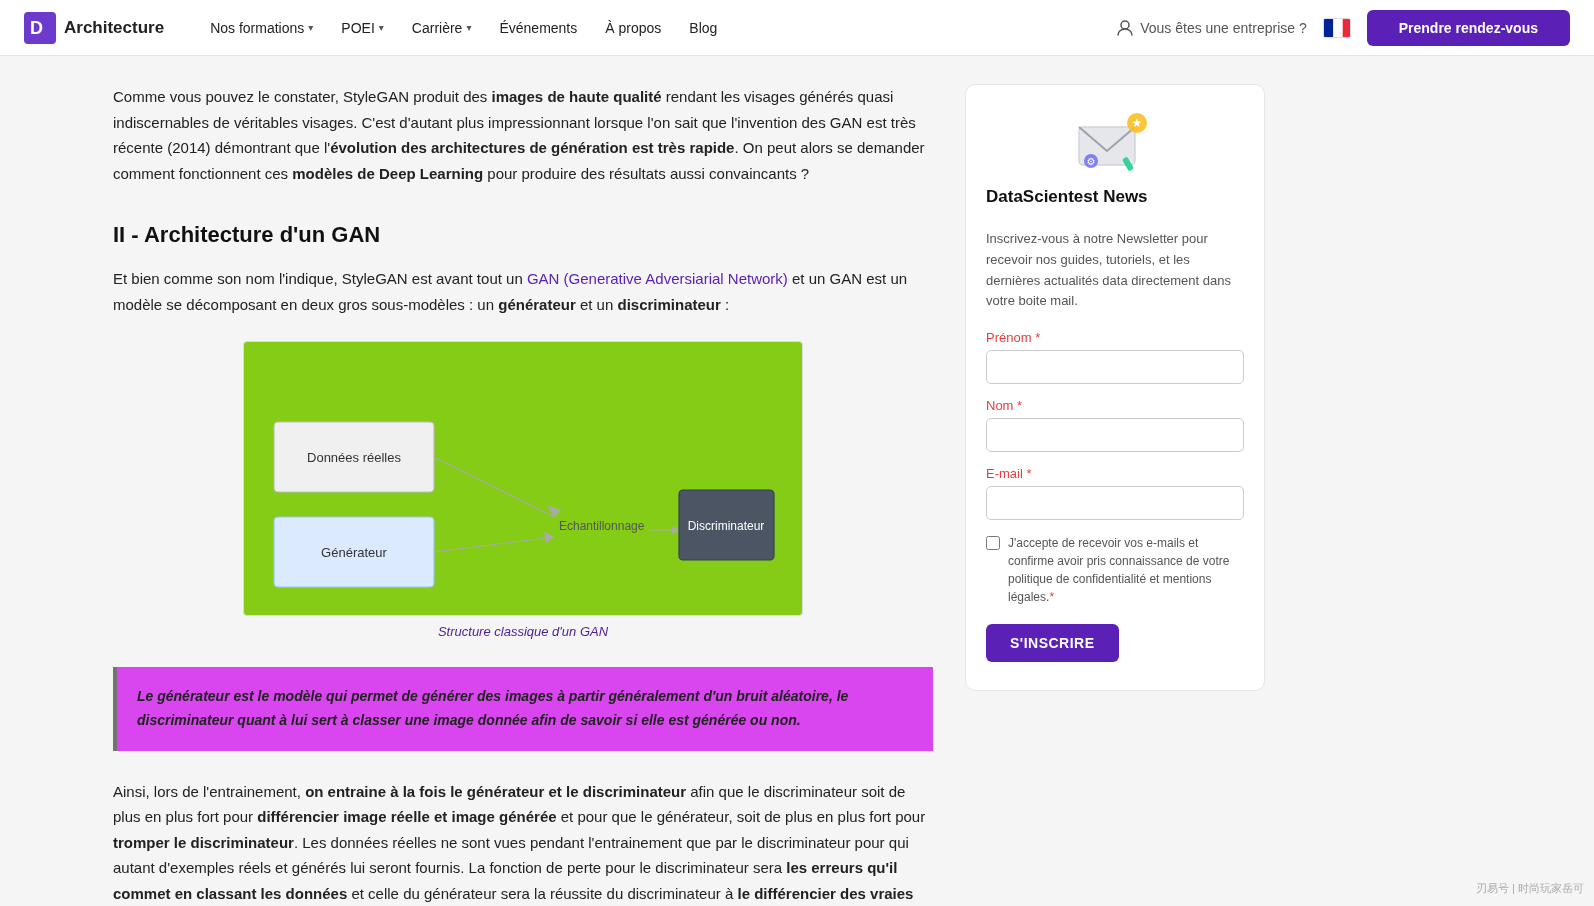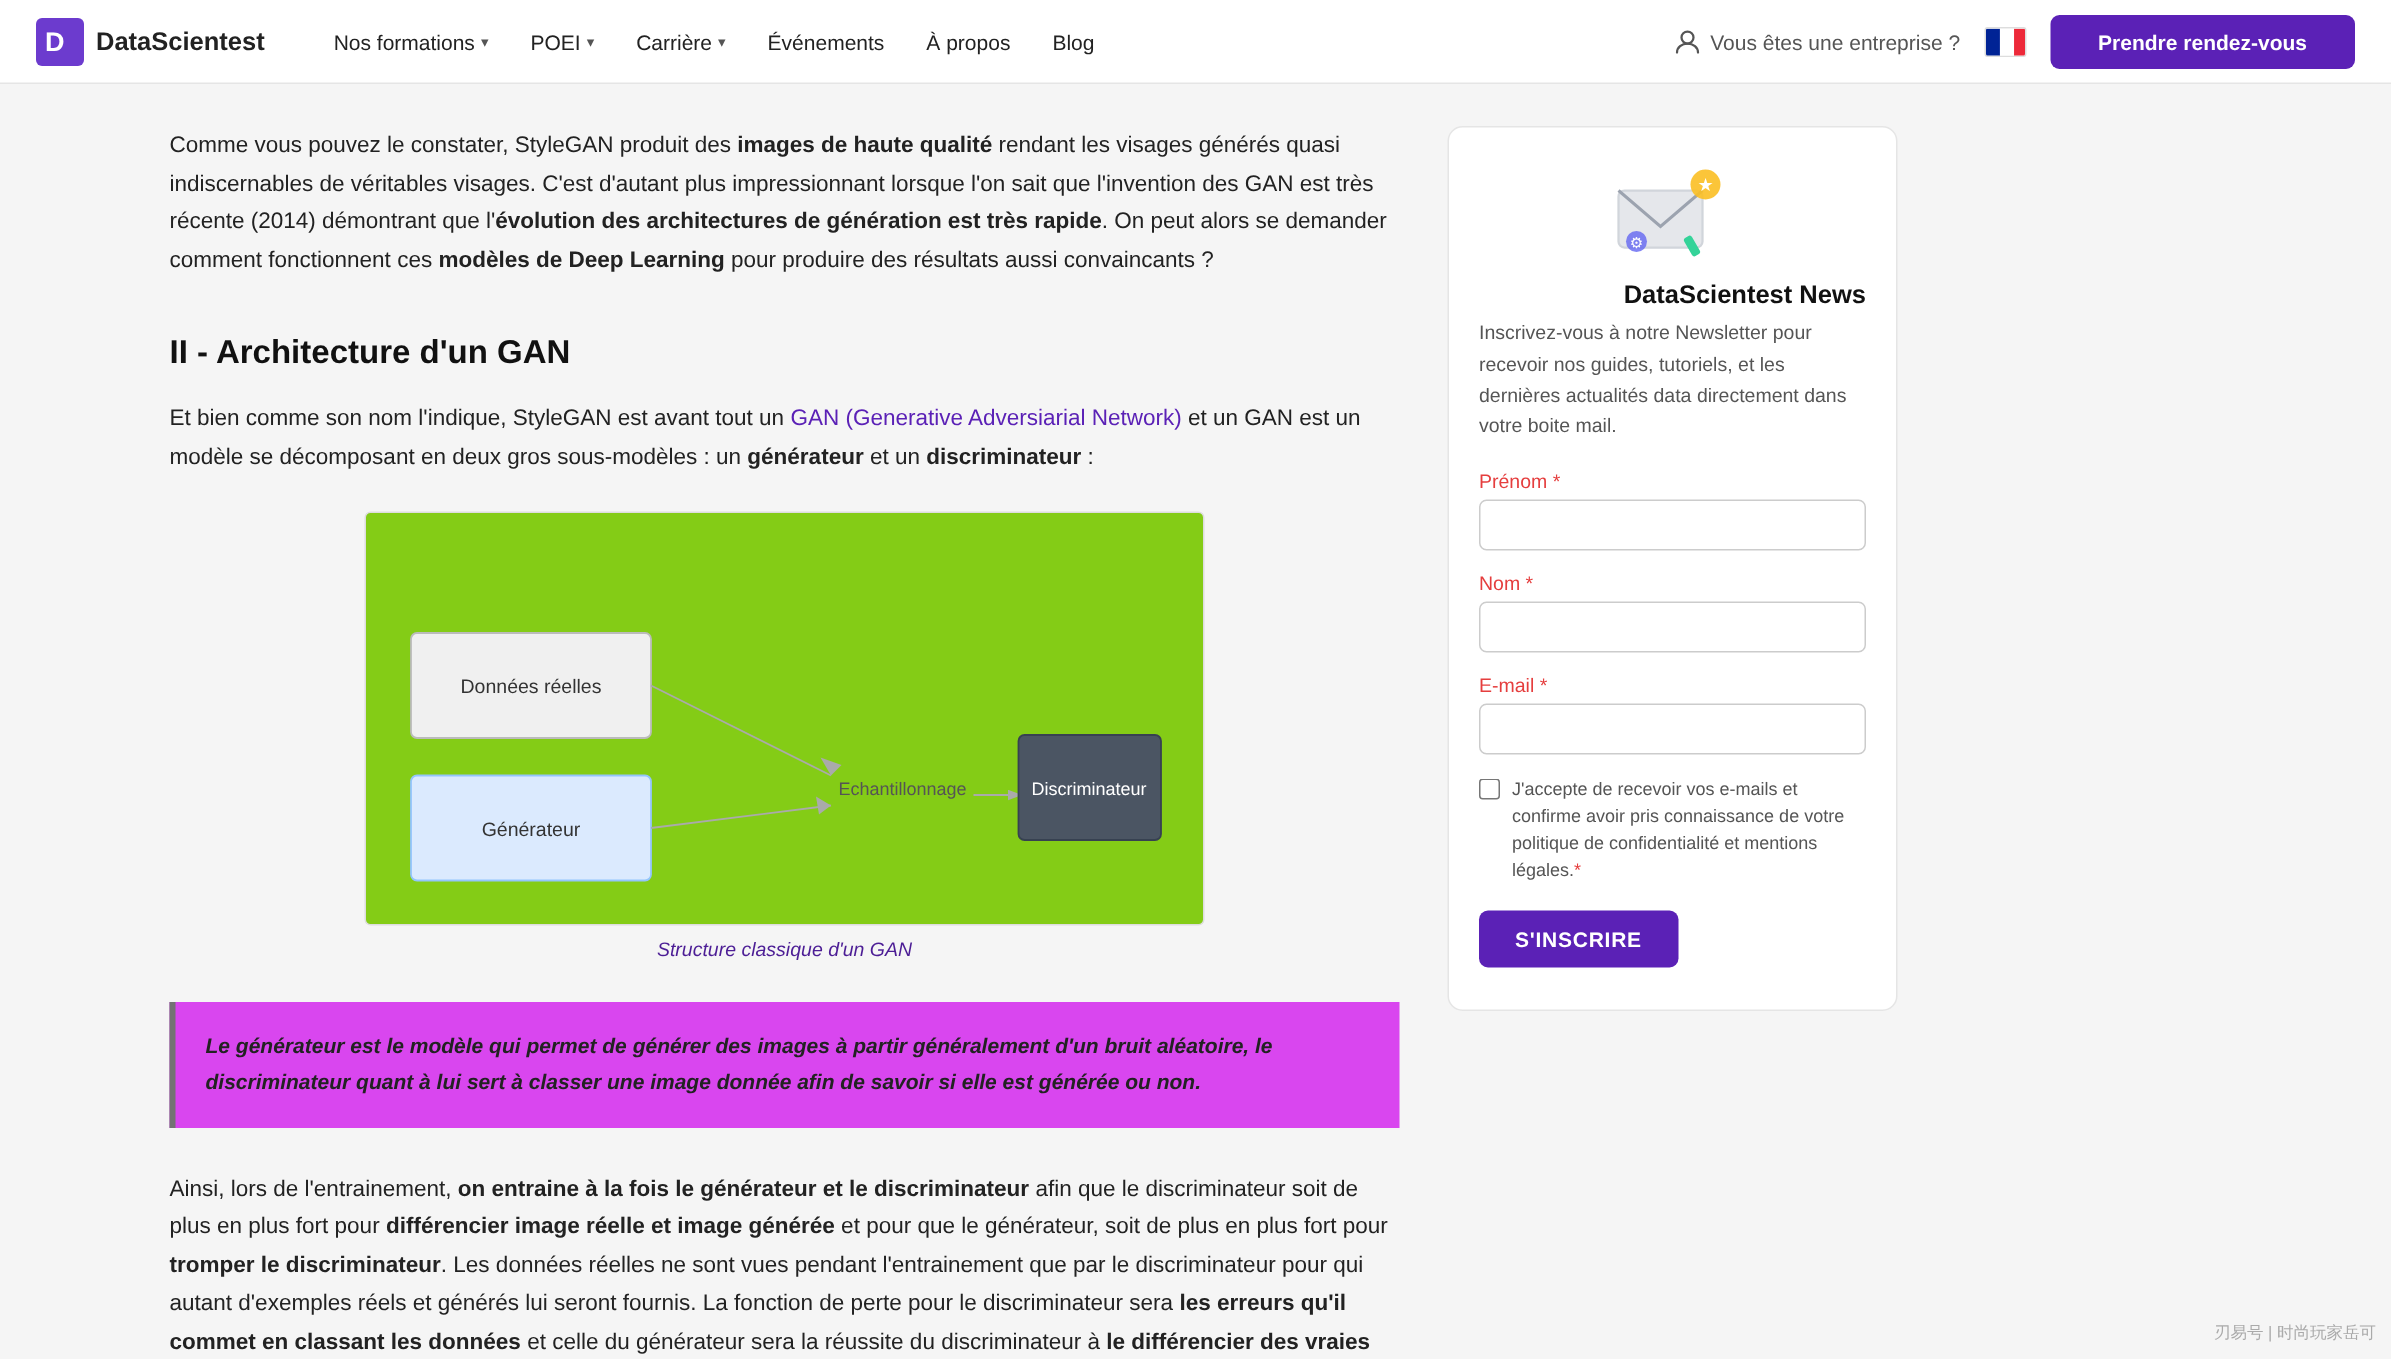--- a/index.html
+++ b/index.html
@@ -116,21 +116,21 @@
       padding: 24px 20px 28px 20px;
     }
 
     .newsletter-icon-wrap {
       display: flex; justify-content: center; margin-bottom: 14px;
     }
     .newsletter-icon-svg { width: 80px; height: 64px; }
 
     .newsletter-title {
       font-size: 17px; font-weight: 700; color: #111;
-      margin-bottom: 5px; text-align: right;
+      margin-bottom: 22px; text-align: left;
     }
     .newsletter-desc {
       font-size: 13px; color: #555; line-height: 1.6; margin-bottom: 18px;
     }
 
     .form-group { margin-bottom: 14px; }
     .form-label {
       font-size: 13px; color: #333; font-weight: 500; margin-bottom: 5px; display: block;
     }
     .form-label span { color: #e53e3e; }
@@ -163,21 +163,21 @@
   </style>
 </head>
 <body>
 
 <nav class="navbar">
   <a class="navbar-logo" href="#">
     <svg class="logo-icon" viewBox="0 0 32 32" fill="none" xmlns="http://www.w3.org/2000/svg">
       <rect width="32" height="32" rx="4" fill="#6C3BCE"></rect>
       <text x="6" y="22" font-size="18" fill="white" font-family="Arial" font-weight="bold">D</text>
     </svg>
-    <span class="logo-text">DataScientest</span>
+    <span class="logo-text">Architecture</span>
   </a>
 
   <div class="nav-links">
     <a class="nav-item" href="#">
       <span>Nos formations</span>
       <span class="nav-chevron">▾</span>
     </a>
     <a class="nav-item" href="#">
       <span>POEI</span>
       <span class="nav-chevron">▾</span>

